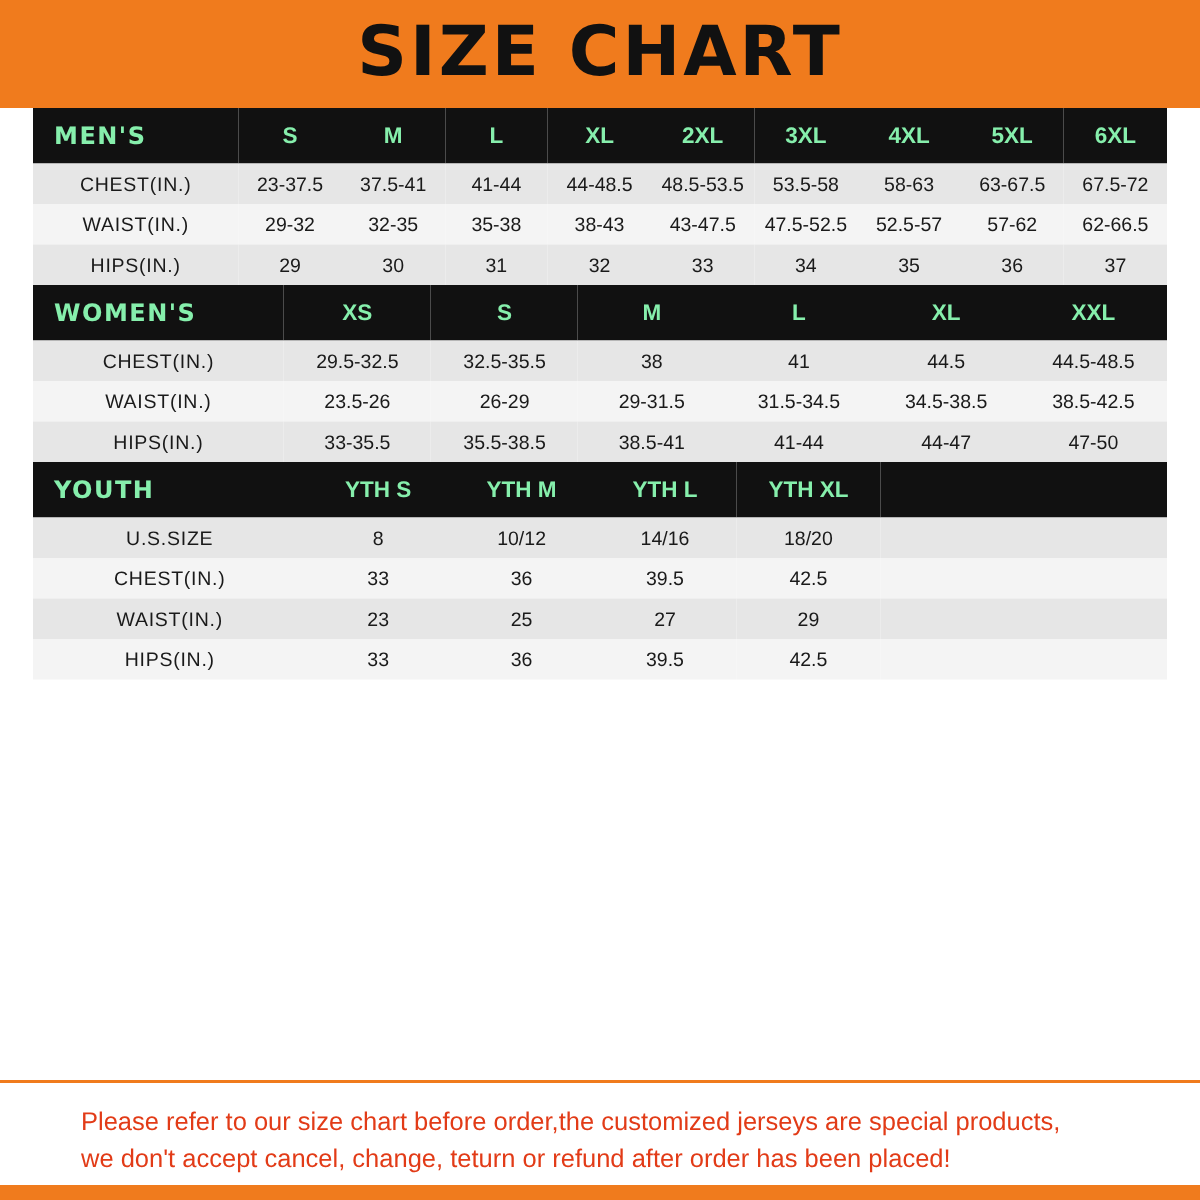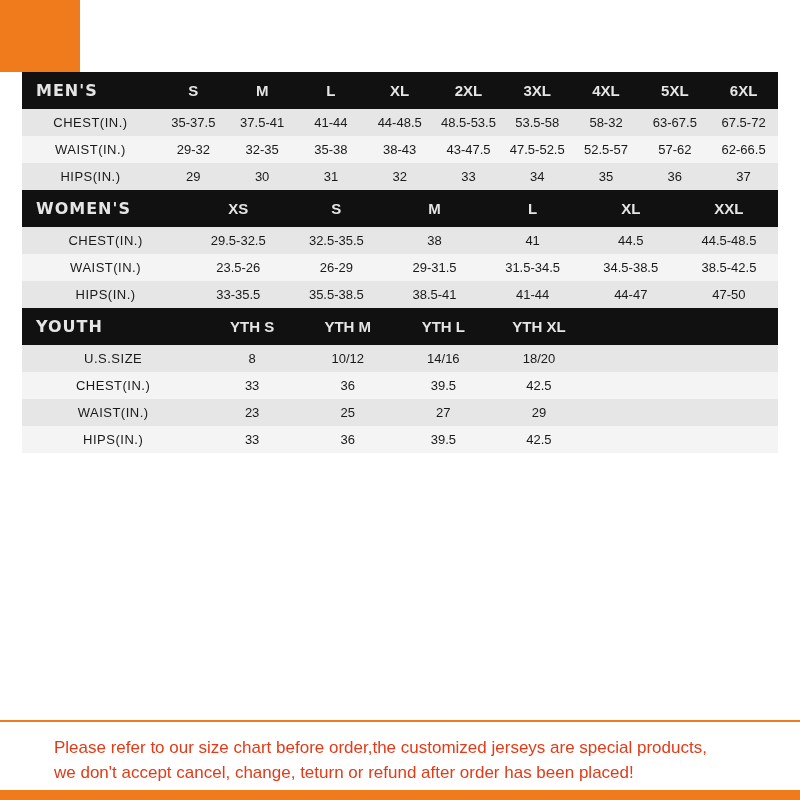--- a/index.html
+++ b/index.html
@@ -74,21 +74,21 @@
   table.size-table td {
     text-align: center;
     font-size: 13px;
     color: #1a1a1a;
     padding: 6px 2px;
     font-family: "Liberation Sans", sans-serif;
     white-space: nowrap;
   }
   table.size-table thead th {
     background: #111111;
-    color: #e5e5e5;
+    color: #86efac;
     font-weight: bold;
     font-size: 15px;
     padding: 9px 2px;
   }
   table.size-table thead th.row-label-head {
     text-align: left;
     padding-left: 14px;
     letter-spacing: 1px;
     font-family: "DejaVu Sans", sans-serif;
     font-size: 16px;
@@ -139,20 +139,23 @@
     background: #f07b1d;
   }
 </style>
 </head>
 <body>
 
 <div class="page">
 
   <div class="header-band">
     <div class="band-left"></div>
+    <div class="band-center">
+      <div class="header-title">SIZE CHART</div>
+    </div>
     <div class="band-right"></div>
   </div>
 
   <div class="content">
 
     <table class="size-table">
       <thead>
         <tr>
           <th class="row-label-head men-col-label">MEN'S</th>
           <th>S</th>
@@ -162,27 +165,27 @@
           <th>2XL</th>
           <th>3XL</th>
           <th>4XL</th>
           <th>5XL</th>
           <th>6XL</th>
         </tr>
       </thead>
       <tbody>
         <tr class="odd">
           <td class="row-label">CHEST(IN.)</td>
-          <td>35-37.5</td>
+          <td>23-37.5</td>
           <td>37.5-41</td>
           <td>41-44</td>
           <td>44-48.5</td>
           <td>48.5-53.5</td>
           <td>53.5-58</td>
-          <td>58-32</td>
+          <td>58-63</td>
           <td>63-67.5</td>
           <td>67.5-72</td>
         </tr>
         <tr class="even">
           <td class="row-label">WAIST(IN.)</td>
           <td>29-32</td>
           <td>32-35</td>
           <td>35-38</td>
           <td>38-43</td>
           <td>43-47.5</td>

